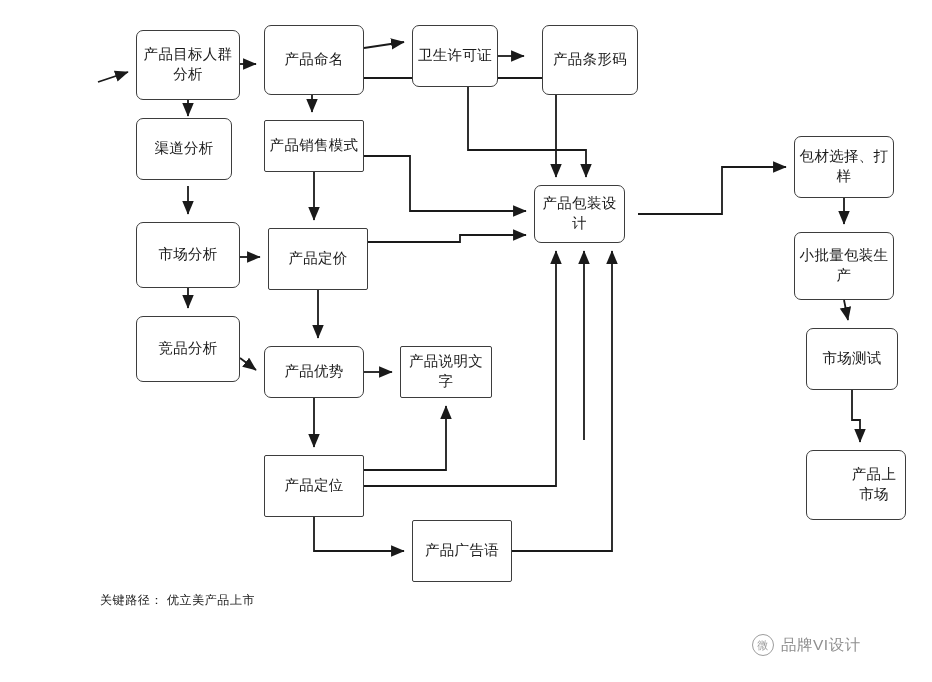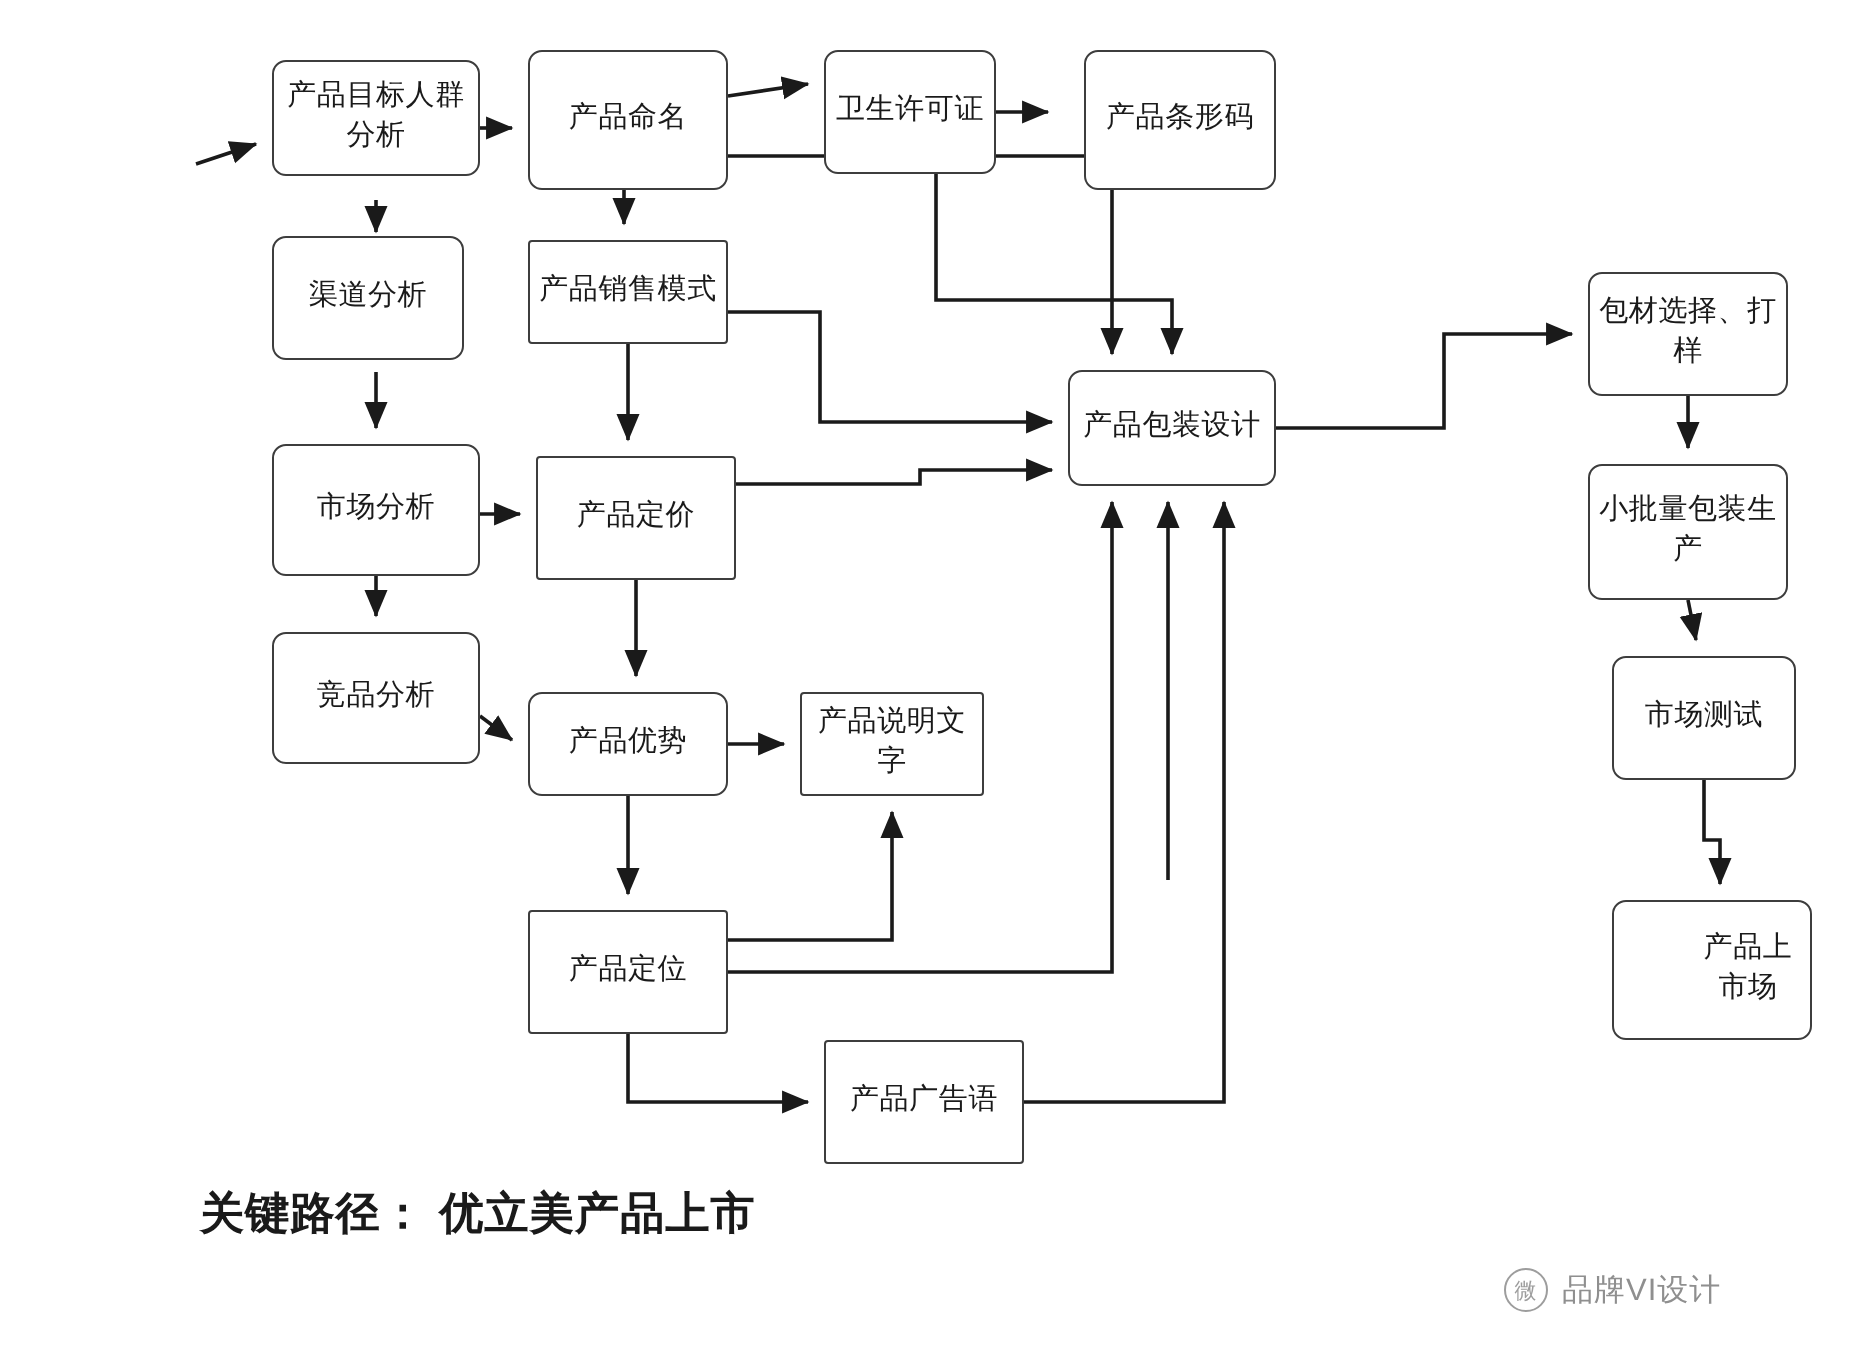--- a/index.html
+++ b/index.html
@@ -36,22 +36,22 @@
     font-size: 14.5px;
     line-height: 1.35;
     letter-spacing: 0.3px;
     padding: 2px 4px;
     z-index: 2;
   }
   .node.sq { border-radius: 2px; }
   .caption {
     position: absolute;
     color: #1a1a1a;
-    font-size: 22px;
-    font-weight: bold;
+    font-size: 12px;
+    font-weight: normal;
     letter-spacing: 0.6px;
     white-space: nowrap;
     z-index: 3;
   }
   .wm {
     position: absolute;
     display: flex;
     align-items: center;
     gap: 7px;
     color: #8f8f8f;
@@ -133,34 +133,34 @@
       <path d="M638,214 L722,214 L722,167 L786,167"></path>
 
       <path d="M844,198 L844,224"></path>
 
       <path d="M844,300 L848,320"></path>
 
       <path d="M852,390 L852,420 L860,420 L860,442"></path>
     </g>
   </svg>
 
-  <div class="node" style="left:136px; top:30px;  width:104px; height:58px;">产品目标人群分析</div>
+  <div class="node" style="left:136px; top:30px;  width:104px; height:70px;">产品目标人群分析</div>
   <div class="node" style="left:264px; top:25px;  width:100px; height:70px;">产品命名</div>
   <div class="node" style="left:412px; top:25px;  width:86px;  height:62px;">卫生许可证</div>
   <div class="node" style="left:532px; top:25px;  width:96px;  height:70px;margin-left:10px;">产品条形码</div>
   <div class="node" style="left:136px; top:118px; width:96px; height:62px;">渠道分析</div>
   <div class="node sq" style="left:264px; top:120px; width:100px; height:52px;">产品销售模式</div>
   <div class="node" style="left:136px; top:222px; width:104px; height:66px;">市场分析</div>
   <div class="node sq" style="left:268px; top:228px; width:100px; height:62px;">产品定价</div>
   <div class="node" style="left:136px; top:316px; width:104px; height:66px;">竞品分析</div>
   <div class="node" style="left:264px; top:346px; width:100px; height:52px;">产品优势</div>
   <div class="node sq" style="left:400px; top:346px; width:92px;  height:52px;">产品说明文字</div>
   <div class="node sq" style="left:264px; top:455px; width:100px; height:62px;">产品定位</div>
   <div class="node sq" style="left:412px; top:520px; width:100px; height:62px;">产品广告语</div>
-  <div class="node" style="left:534px; top:185px; width:104px; height:58px;">产品包装设计</div>
+  <div class="node" style="left:534px; top:185px; width:91px; height:58px;">产品包装设计</div>
   <div class="node" style="left:794px; top:136px; width:100px; height:62px;">包材选择、打样</div>
   <div class="node" style="left:794px; top:232px; width:100px; height:68px;">小批量包装生产</div>
   <div class="node" style="left:806px; top:328px; width:92px;  height:62px;">市场测试</div>
   <div class="node" style="left:806px; top:450px; width:100px; height:70px;padding-left:40px;">产品上市场</div>
 
   <div class="caption" style="left:100px; top:592px;">关键路径： 优立美产品上市</div>
 
   <div class="wm" style="left:752px; top:634px;">
     <span class="wm-badge">微</span>
     <span>品牌VI设计</span>

